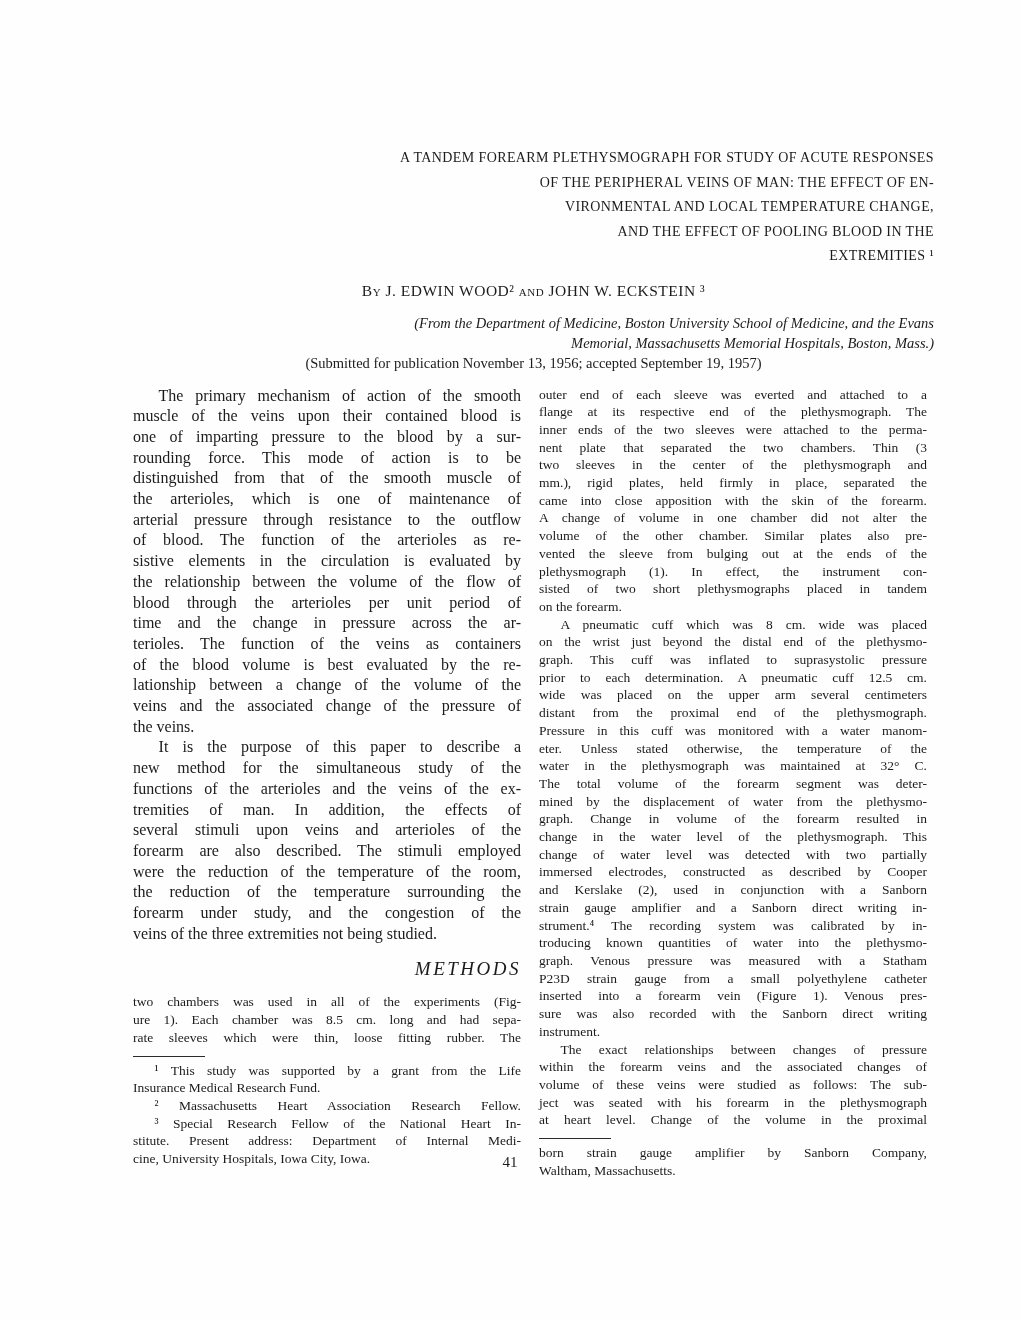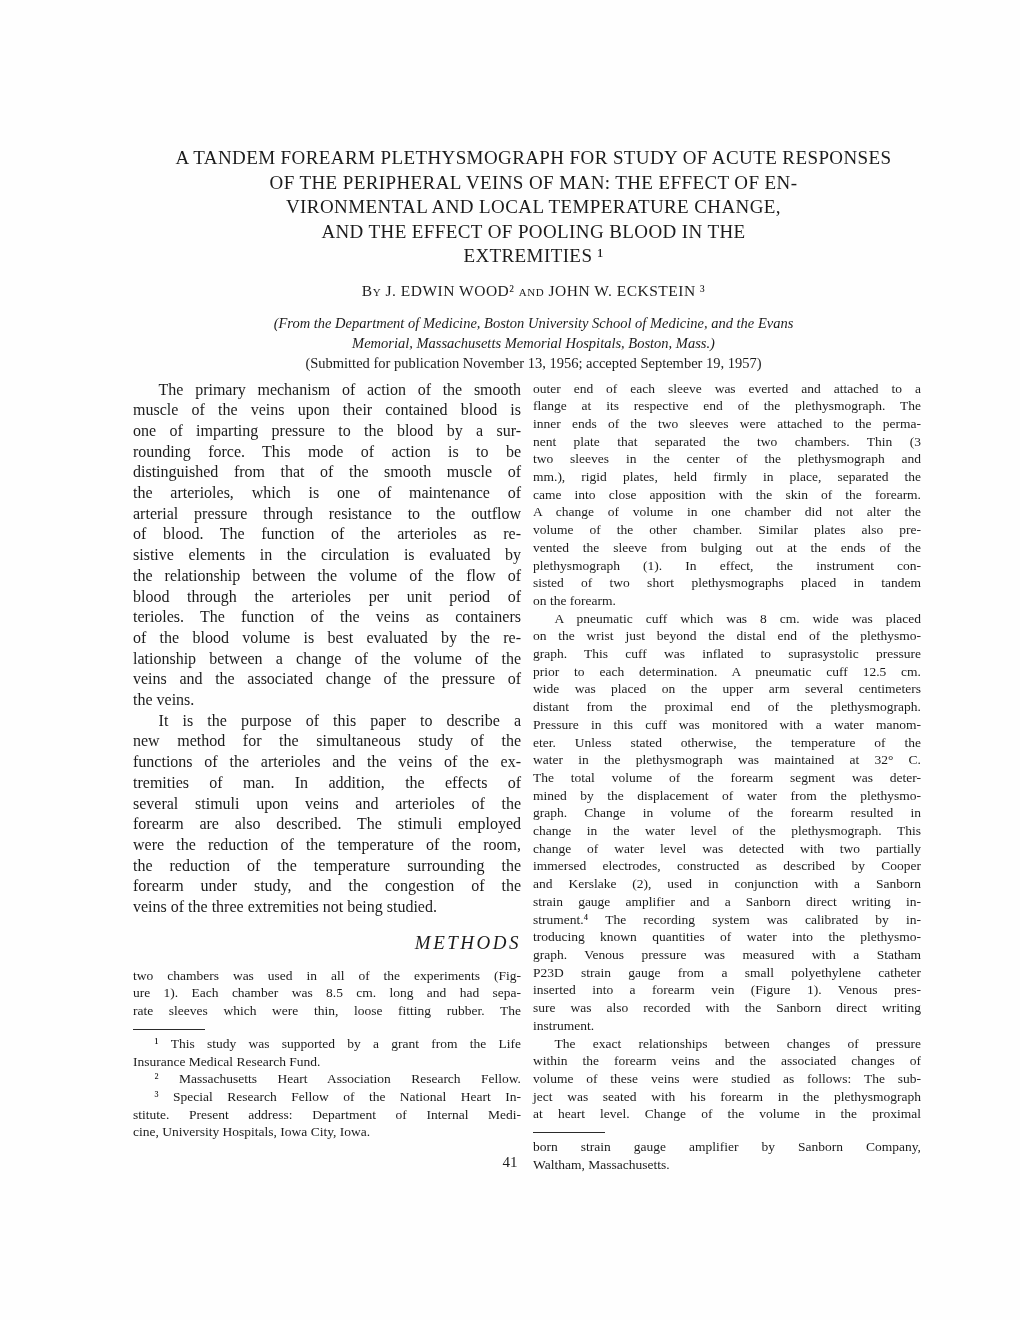--- a/index.html
+++ b/index.html
@@ -17,48 +17,48 @@
     font-family: "Liberation Serif", "DejaVu Serif", serif;
     overflow: hidden;
   }
   .content {
     position: absolute;
     left: 133px;
     top: 146px;
     width: 801px;
   }
   .title {
-    text-align: center;
-    font-size: 19px;
+    text-align: right;
+    font-size: 14px;
     line-height: 24.5px;
     letter-spacing: 0.4px;
   }
   .byline {
     margin-top: 13px;
     text-align: center;
     font-size: 15.5px;
     letter-spacing: 0.5px;
   }
   .smallcaps { font-variant: small-caps; }
   .affiliation {
     margin-top: 13px;
-    text-align: center;
+    text-align: right;
     font-style: italic;
     font-size: 14.5px;
     line-height: 20px;
   }
   .submitted {
     margin-top: 2px;
     text-align: center;
     font-size: 14.5px;
   }
   .columns {
     display: flex;
-    gap: 12px;
-    margin-top: 8px;
+    gap: 18px;
+    margin-top: 14px;
   }
   .col { width: 388px; }
   .para { margin: 0; }
   .para.lg {
     font-size: 16px;
     line-height: 20.7px;
   }
   .para.sm {
     font-size: 13.5px;
     line-height: 17.7px;
@@ -126,20 +126,21 @@
             <div class="line">muscle of the veins upon their contained blood is</div>
             <div class="line">one of imparting pressure to the blood by a sur-</div>
             <div class="line">rounding force. This mode of action is to be</div>
             <div class="line">distinguished from that of the smooth muscle of</div>
             <div class="line">the arterioles, which is one of maintenance of</div>
             <div class="line">arterial pressure through resistance to the outflow</div>
             <div class="line">of blood. The function of the arterioles as re-</div>
             <div class="line">sistive elements in the circulation is evaluated by</div>
             <div class="line">the relationship between the volume of the flow of</div>
             <div class="line">blood through the arterioles per unit period of</div>
+            <div class="line">time and the change in pressure across the ar-</div>
             <div class="line">terioles. The function of the veins as containers</div>
             <div class="line">of the blood volume is best evaluated by the re-</div>
             <div class="line">lationship between a change of the volume of the</div>
             <div class="line">veins and the associated change of the pressure of</div>
             <div class="line endline">the veins.</div>
           </div>
           <div class="para lg">
             <div class="line indent">It is the purpose of this paper to describe a</div>
             <div class="line">new method for the simultaneous study of the</div>
             <div class="line">functions of the arterioles and the veins of the ex-</div>

